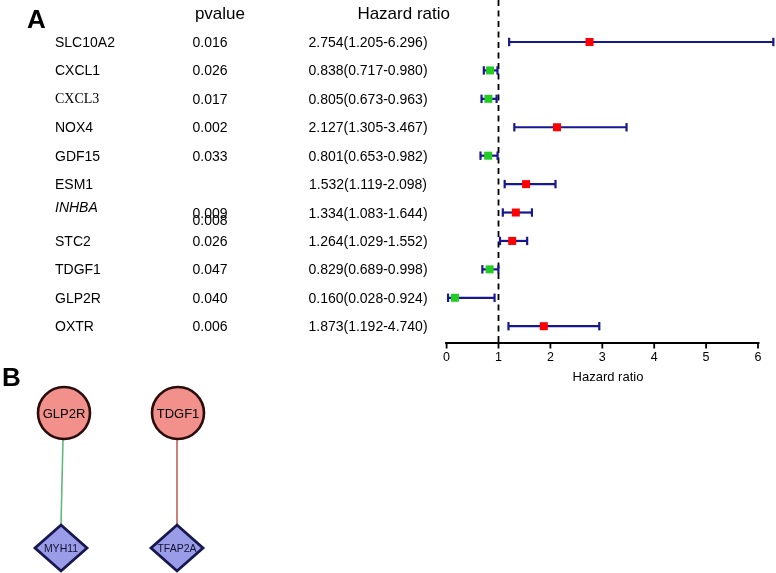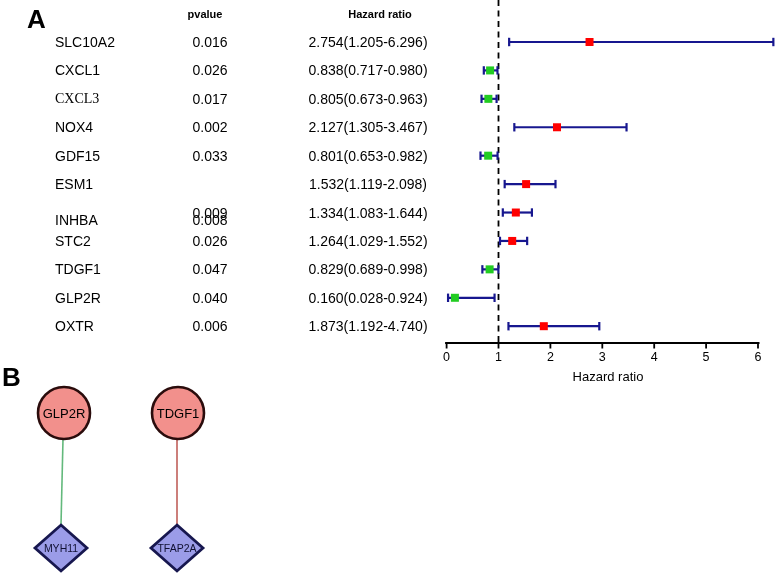--- a/index.html
+++ b/index.html
@@ -10,22 +10,22 @@
     font-family:"Liberation Sans", sans-serif;
     overflow:hidden;
   }
   .panel-label{
     position:absolute;
     font-size:26px;font-weight:bold;color:#000;
     line-height:1;
   }
   .col-header{
     position:absolute;
-    font-size:11px;font-weight:bold;color:#000;
-    text-align:center;line-height:14px;height:14px;
+    font-size:17px;font-weight:normal;color:#000;
+    text-align:right;line-height:14px;height:14px;
   }
   .row-text{
     position:absolute;
     font-size:14px;color:#000;
     line-height:14px;height:14px;
     white-space:nowrap;
   }
   .row-text.centered{text-align:center;}
   svg{position:absolute;left:0;top:0;}
   text{font-family:"Liberation Sans", sans-serif;}
@@ -53,21 +53,21 @@
       <div class="row-text centered" style="left:288px;top:91.8px;width:160px;">0.805(0.673-0.963)</div>
       <div class="row-text" style="left:55px;top:120.3px;">NOX4</div>
       <div class="row-text centered" style="left:170px;top:120.3px;width:80px;">0.002</div>
       <div class="row-text centered" style="left:288px;top:120.3px;width:160px;">2.127(1.305-3.467)</div>
       <div class="row-text" style="left:55px;top:148.7px;">GDF15</div>
       <div class="row-text centered" style="left:170px;top:148.7px;width:80px;">0.033</div>
       <div class="row-text centered" style="left:288px;top:148.7px;width:160px;">0.801(0.653-0.982)</div>
       <div class="row-text" style="left:55px;top:177.1px;">ESM1</div>
       <div class="row-text centered" style="left:170px;top:177.1px;width:80px;margin-top:36px;">0.008</div>
       <div class="row-text centered" style="left:288px;top:177.1px;width:160px;">1.532(1.119-2.098)</div>
-      <div class="row-text" style="left:55px;top:213px;">INHBA</div>
+      <div class="row-text" style="left:55px;top:200px;font-style:italic;">INHBA</div>
       <div class="row-text centered" style="left:170px;top:205.5px;width:80px;">0.009</div>
       <div class="row-text centered" style="left:288px;top:205.5px;width:160px;">1.334(1.083-1.644)</div>
       <div class="row-text" style="left:55px;top:233.9px;">STC2</div>
       <div class="row-text centered" style="left:170px;top:233.9px;width:80px;">0.026</div>
       <div class="row-text centered" style="left:288px;top:233.9px;width:160px;">1.264(1.029-1.552)</div>
       <div class="row-text" style="left:55px;top:262.4px;">TDGF1</div>
       <div class="row-text centered" style="left:170px;top:262.4px;width:80px;">0.047</div>
       <div class="row-text centered" style="left:288px;top:262.4px;width:160px;">0.829(0.689-0.998)</div>
       <div class="row-text" style="left:55px;top:290.8px;">GLP2R</div>
       <div class="row-text centered" style="left:170px;top:290.8px;width:80px;">0.040</div>

